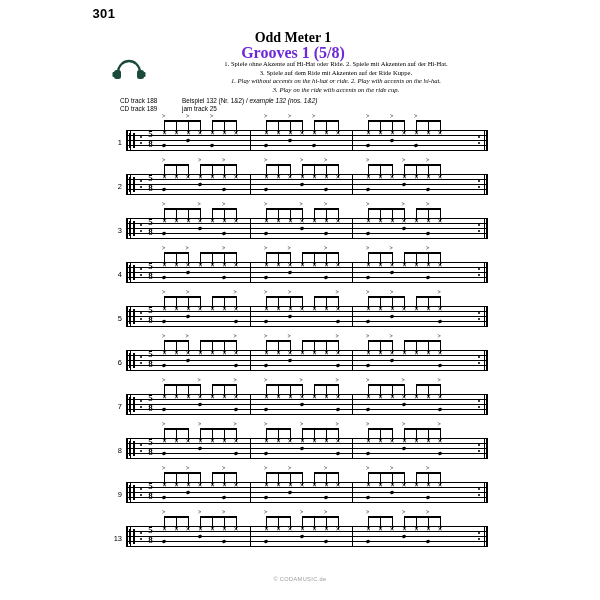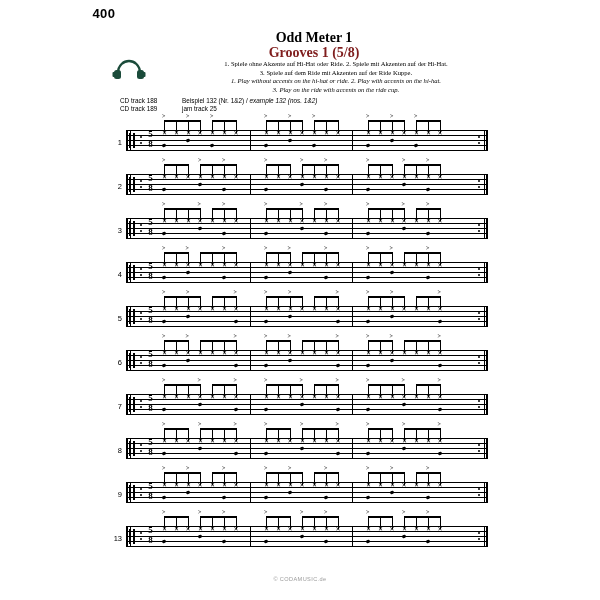--- a/index.html
+++ b/index.html
@@ -53,37 +53,37 @@
     font-size: 11.5px;
     letter-spacing: 1.2px;
     display: flex;
     align-items: center;
     justify-content: center;
   }
 
   
   .title-block {
     position: absolute;
-    left: 92px;
+    left: 71px;
     top: 30px;
     width: 444px;
     text-align: center;
   }
   .main-title {
     font-family: "Liberation Serif", serif;
     font-weight: bold;
     font-size: 14px;
     color: #000;
     line-height: 15px;
   }
   .sub-title {
     font-family: "Liberation Serif", serif;
     font-weight: bold;
-    font-size: 14px;
-    color: #7f1d1d;
+    font-size: 16px;
+    color: #6d28d9;
     line-height: 14px;
     margin-top: 1px;
   }
 
   
   .instructions {
     position: absolute;
     left: 150px;
     top: 60px;
     width: 372px;
@@ -273,21 +273,21 @@
     color: #9a9a9a;
     letter-spacing: 0.4px;
   }
 </style>
 </head>
 <body>
 
 <div class="page">
 
   <div class="header">
-    <div class="page-number">400</div>
+    <div class="page-number">301</div>
   </div>
 
   <div class="title-block">
     <div class="main-title">Odd Meter 1</div>
     <div class="sub-title">Grooves 1 (5/8)</div>
   </div>
 
   <div class="headphone">
     <svg width="34" height="22" viewBox="0 0 34 22">
       <path d="M6 14 C6 6, 12 2, 17 2 C22 2, 28 6, 28 14" stroke="#1b4b3a" stroke-width="2.4" fill="none"></path>

